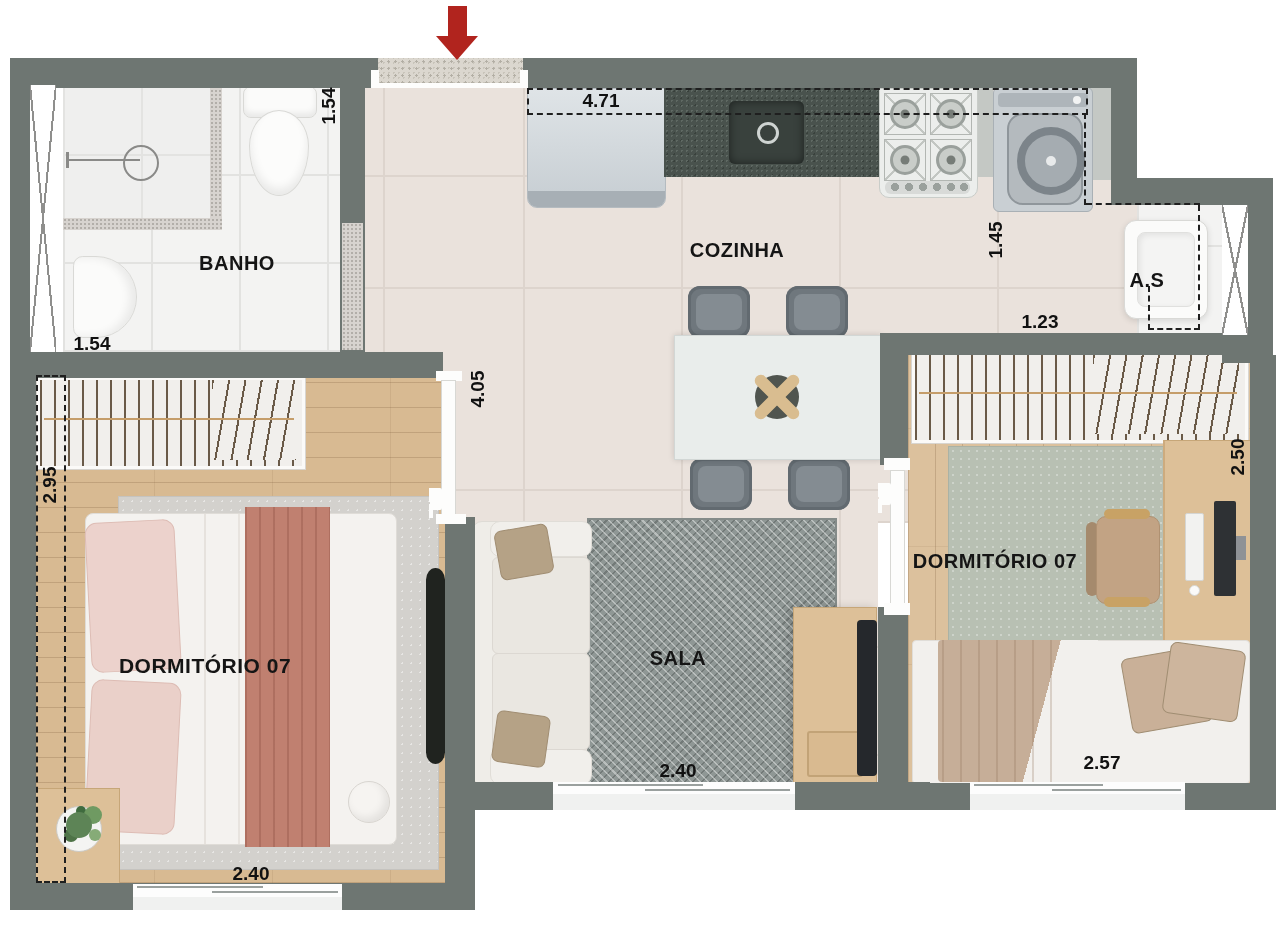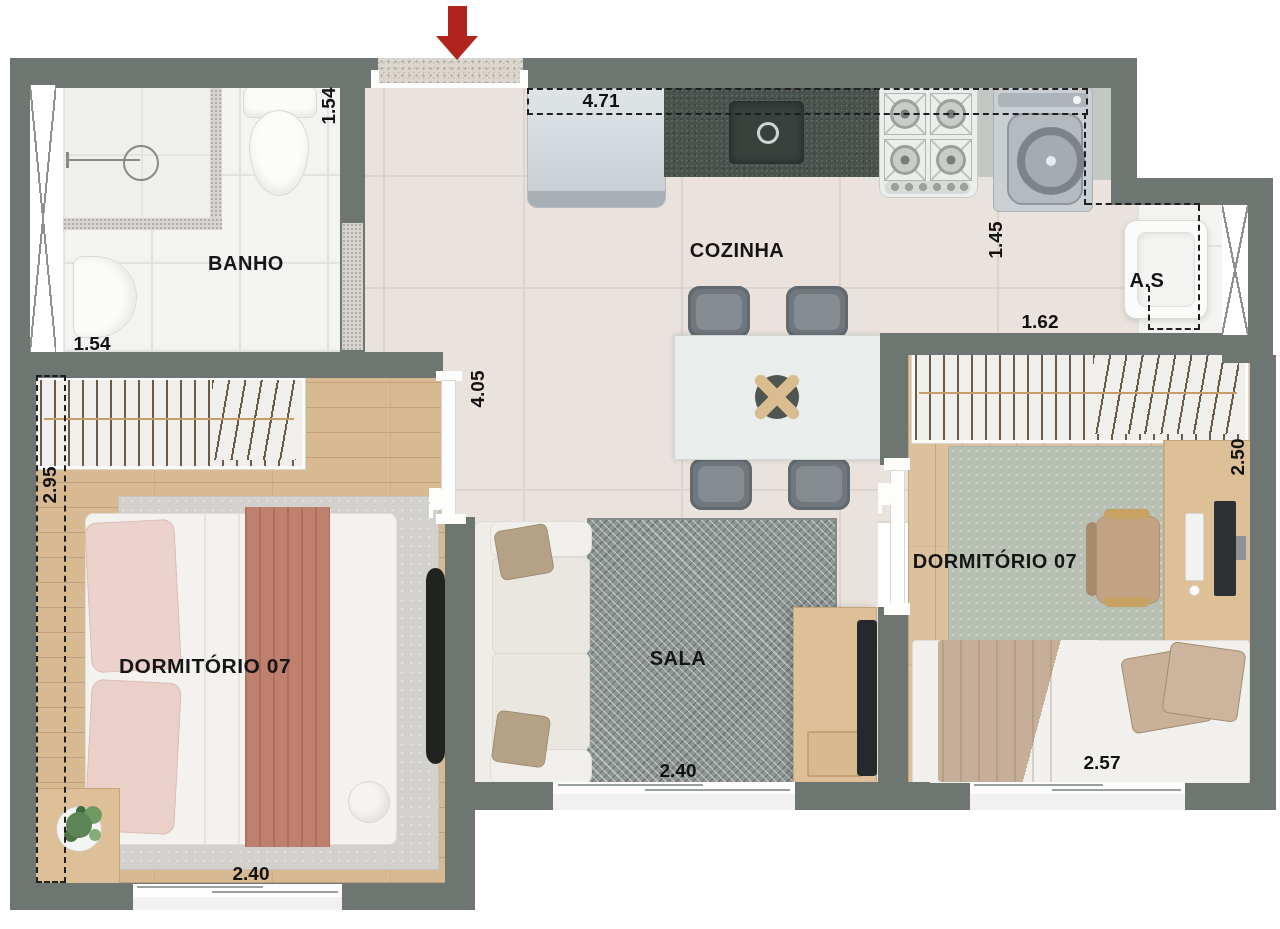--- a/index.html
+++ b/index.html
@@ -260,32 +260,32 @@
   <div class="abs" style="left:879px;top:483px;width:12px;height:22px;background:#fdfdfc;border-radius:2px;box-shadow:-5px -4px 0 -4px #fdfdfc,-5px 12px 0 -4px #fdfdfc;"></div>
 
   <div class="dash-rect" style="left:527px;top:88px;width:557px;height:23px;"></div>
   <div class="dash-v" style="left:1084px;top:113px;height:92px;"></div>
   <div class="dash-h" style="left:1086px;top:203px;width:114px;"></div>
   <div class="dash-v" style="left:1198px;top:205px;height:125px;"></div>
   <div class="dash-h" style="left:1148px;top:328px;width:52px;"></div>
   <div class="dash-v" style="left:1148px;top:286px;height:44px;"></div>
   <div class="dash-rect" style="left:36px;top:375px;width:26px;height:504px;"></div>
 
-  <div class="lbl" style="left:246px;top:263px;">BANHO</div>
+  <div class="lbl" style="left:237px;top:263px;">BANHO</div>
   <div class="lbl" style="left:737px;top:250px;">COZINHA</div>
   <div class="lbl" style="left:1147px;top:280px;">A.S</div>
   <div class="lbl" style="left:205px;top:666px;font-size:21px;">DORMITÓRIO 07</div>
   <div class="lbl" style="left:678px;top:658px;">SALA</div>
   <div class="lbl" style="left:995px;top:561px;">DORMITÓRIO 07</div>
 
   <div class="dim vdim" style="left:329px;top:106px;">1.54</div>
   <div class="dim" style="left:92px;top:344px;">1.54</div>
   <div class="dim" style="left:601px;top:101px;">4.71</div>
   <div class="dim vdim" style="left:996px;top:240px;">1.45</div>
-  <div class="dim" style="left:1040px;top:322px;">1.62</div>
+  <div class="dim" style="left:1040px;top:322px;">1.23</div>
   <div class="dim vdim" style="left:478px;top:389px;">4.05</div>
   <div class="dim vdim" style="left:50px;top:485px;">2.95</div>
   <div class="dim" style="left:251px;top:874px;">2.40</div>
   <div class="dim" style="left:678px;top:771px;">2.40</div>
   <div class="dim vdim" style="left:1238px;top:457px;">2.50</div>
   <div class="dim" style="left:1102px;top:763px;">2.57</div>
 
 </div>
 
 </body></html>

